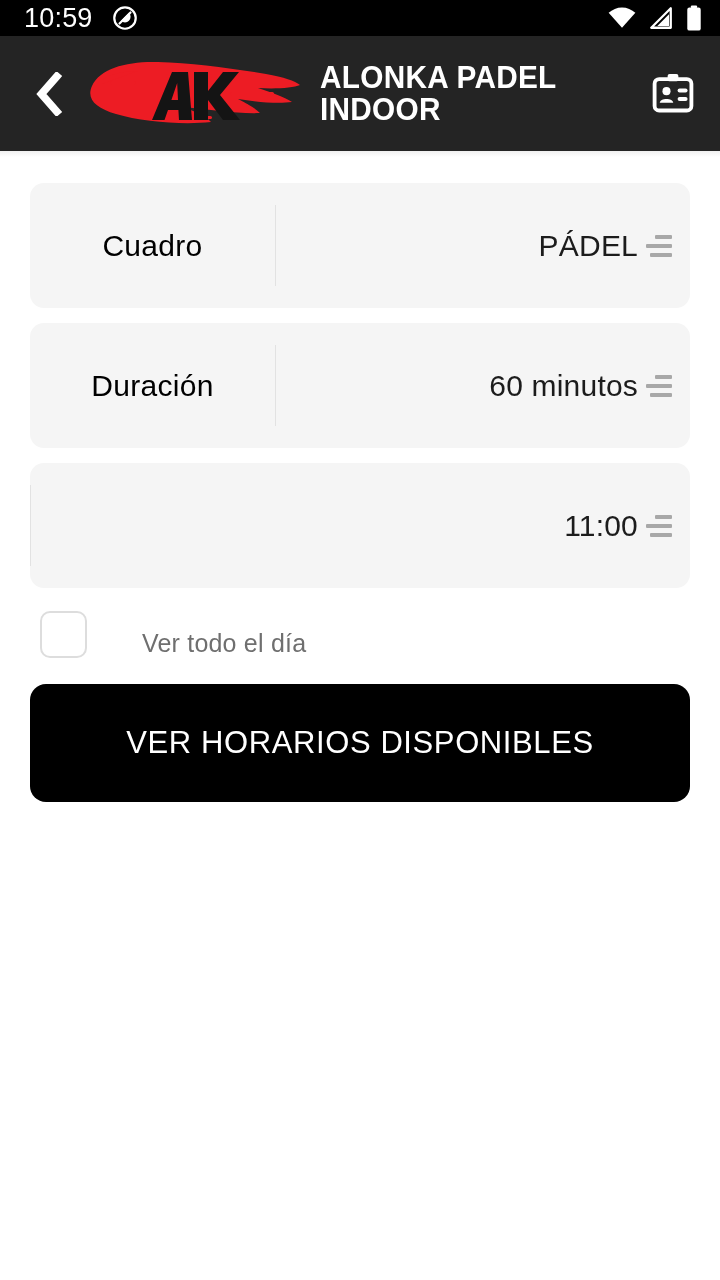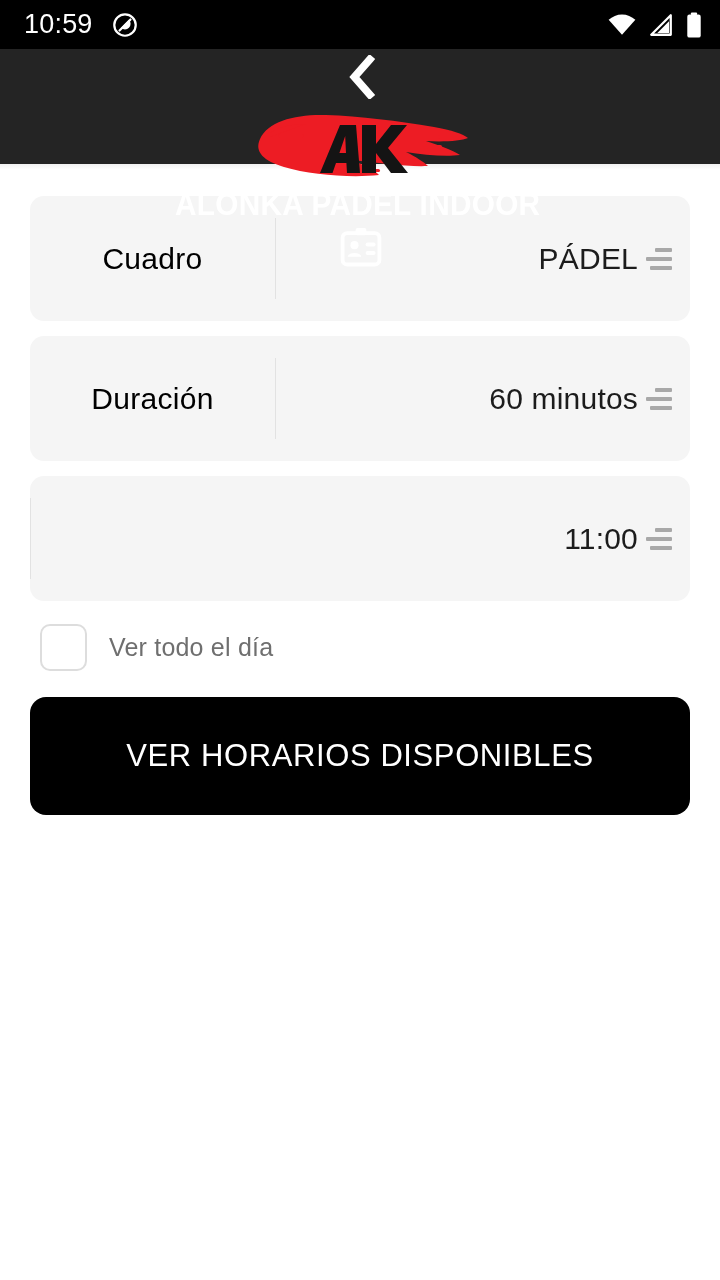--- a/index.html
+++ b/index.html
@@ -7,21 +7,21 @@
   html, body {
     width: 720px;
     height: 1280px;
     background: #ffffff;
     font-family: "Liberation Sans", sans-serif;
     overflow: hidden;
   }
 
   
   .status-bar {
-    height: 49px;
+    height: 36px;
     background: #000000;
     display: flex;
     align-items: center;
     padding: 0 18px 0 24px;
     color: #ffffff;
   }
   .status-time {
     font-size: 27px;
     font-weight: 400;
     letter-spacing: 0.2px;
@@ -40,21 +40,20 @@
   }
 
   
   .app-header {
     height: 115px;
     background: #242424;
     display: flex;
     align-items: center;
     padding: 0 20px 0 22px;
     position: relative;
-    flex-direction: column;
   }
   .back-btn {
     width: 52px;
     height: 56px;
     display: flex;
     align-items: center;
     justify-content: center;
     flex: 0 0 auto;
     cursor: pointer;
   }
@@ -157,24 +156,25 @@
     background: #a8a8a8;
     border-radius: 1px;
   }
   .list-icon span:nth-child(1) { width: 17px; }
   .list-icon span:nth-child(2) { width: 26px; }
   .list-icon span:nth-child(3) { width: 22px; }
 
   
   .checkbox-row {
     display: flex;
-    align-items: center;
+    align-items: flex-end;
     margin-top: 23px;
     margin-bottom: 26px;
     cursor: pointer;
+    gap: 33px;
   }
   .checkbox-box {
     width: 47px;
     height: 47px;
     border: 2px solid #dddddd;
     border-radius: 10px;
     background: #ffffff;
     flex: 0 0 auto;
     margin-left: 10px;
   }

